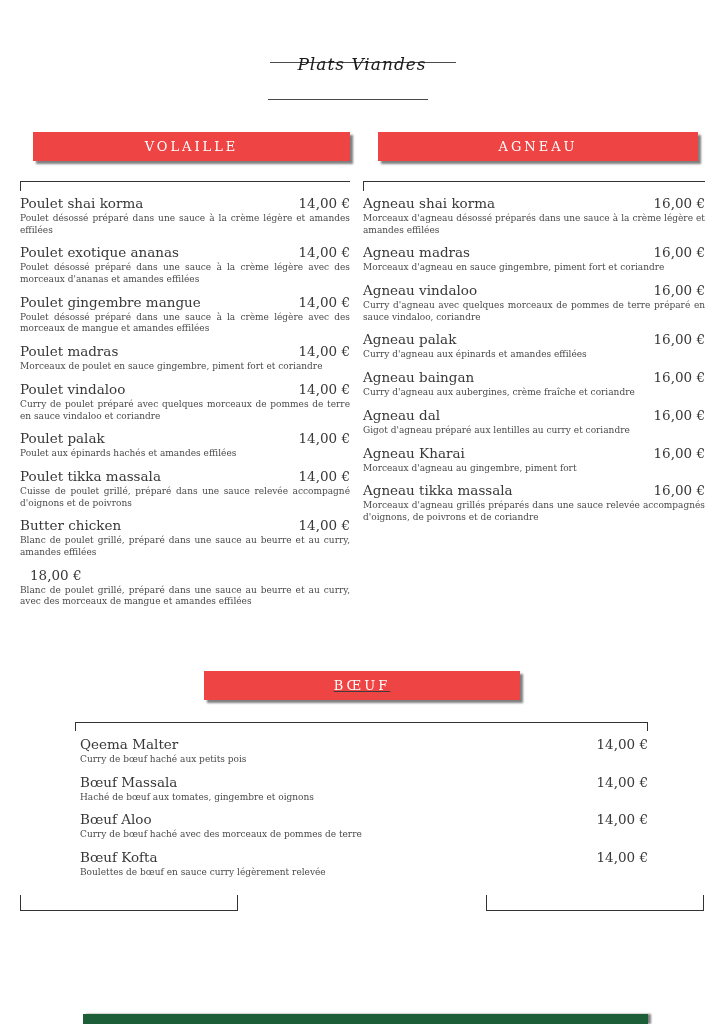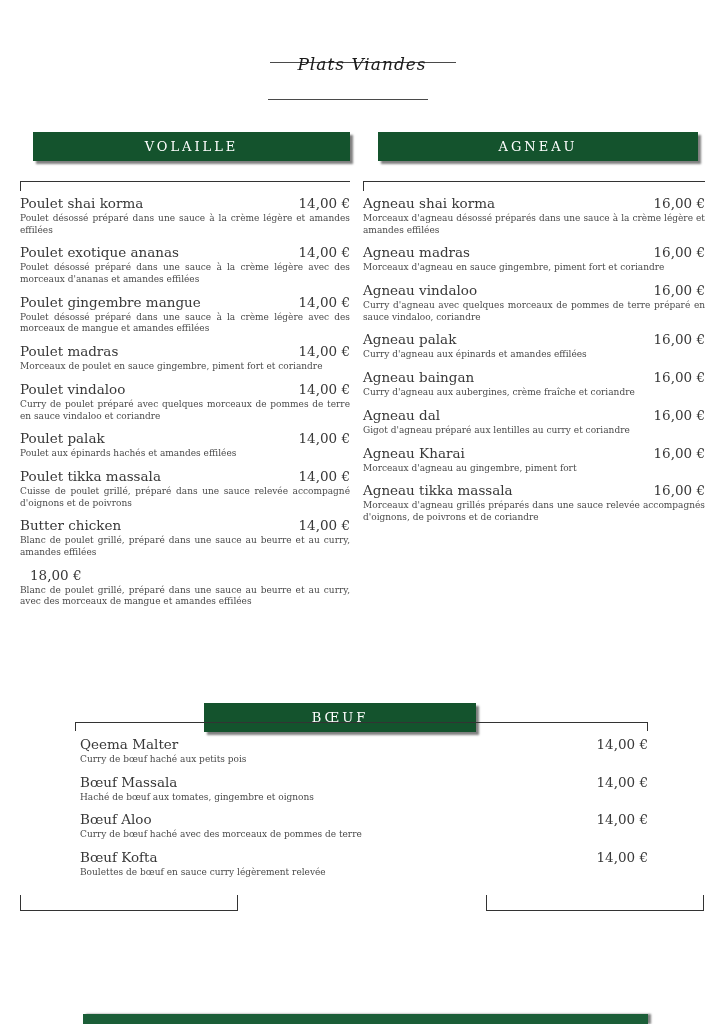--- a/index.html
+++ b/index.html
@@ -10,40 +10,40 @@
   .title-rule-top    { position:absolute; left:270px; top:62px;  width:186px; height:1px; background:#4a4a4a; }
   .page-title        { position:absolute; left:0; top:54px; width:724px; text-align:center;
                        font-style:italic; font-size:17px; letter-spacing:1px; color:#1a1a1a; }
   .title-rule-bottom { position:absolute; left:268px; top:99px;  width:160px; height:1px; background:#4a4a4a; }
 
   
   .column { position:absolute; top:132px; }
   .column-left  { left:20px;  width:330px; }
   .column-right { left:363px; width:342px; }
 
-  .banner { height:29px; background:#14532d; color:#ffffff;
+  .banner { height:29px; background:#ef4444; color:#ffffff;
             display:flex; align-items:center; justify-content:center;
             font-size:13px; letter-spacing:3px;
             box-shadow:3px 3px 2px rgba(0,0,0,0.5); }
   .column-left  .banner { margin-left:13px; }
   .column-right .banner { margin-left:15px; margin-right:7px; }
 
   .rule { margin-top:20px; height:1px; background:#333; position:relative; }
   .rule .tick { position:absolute; left:0; top:1px; width:1px; height:9px; background:#333; }
 
   .items { padding-top:13px; }
   .menu-item { margin-bottom:8px; }
   .item-head { display:flex; justify-content:space-between; align-items:baseline;
                font-size:13.5px; color:#383838;gap:28px; }
   .item-price { white-space:nowrap; margin-left:10px; }
   .item-desc { font-size:9px; line-height:1.3; text-align:justify;
                color:#4a4a4a; margin-top:2px; }
 
   
-  .boeuf-banner { position:absolute; left:204px; top:703px; width:272px; }
+  .boeuf-banner { position:absolute; left:204px; top:671px; width:316px;text-decoration:underline; }
   .boeuf-rule   { position:absolute; left:75px; top:722px; width:573px; height:1px; background:#333; }
   .boeuf-items  { position:absolute; left:80px; top:736px; width:568px; }
 
   
   .mark { position:absolute; background:#333; }
   .tick-bl { left:20px;  top:895px; width:1px; height:16px; }
   .tick-bm1{ left:237px; top:895px; width:1px; height:16px; }
   .tick-bm2{ left:486px; top:895px; width:1px; height:16px; }
   .tick-br { left:703px; top:895px; width:1px; height:16px; }
   .hline-bl{ left:20px;  top:910px; width:218px; height:1px; }

